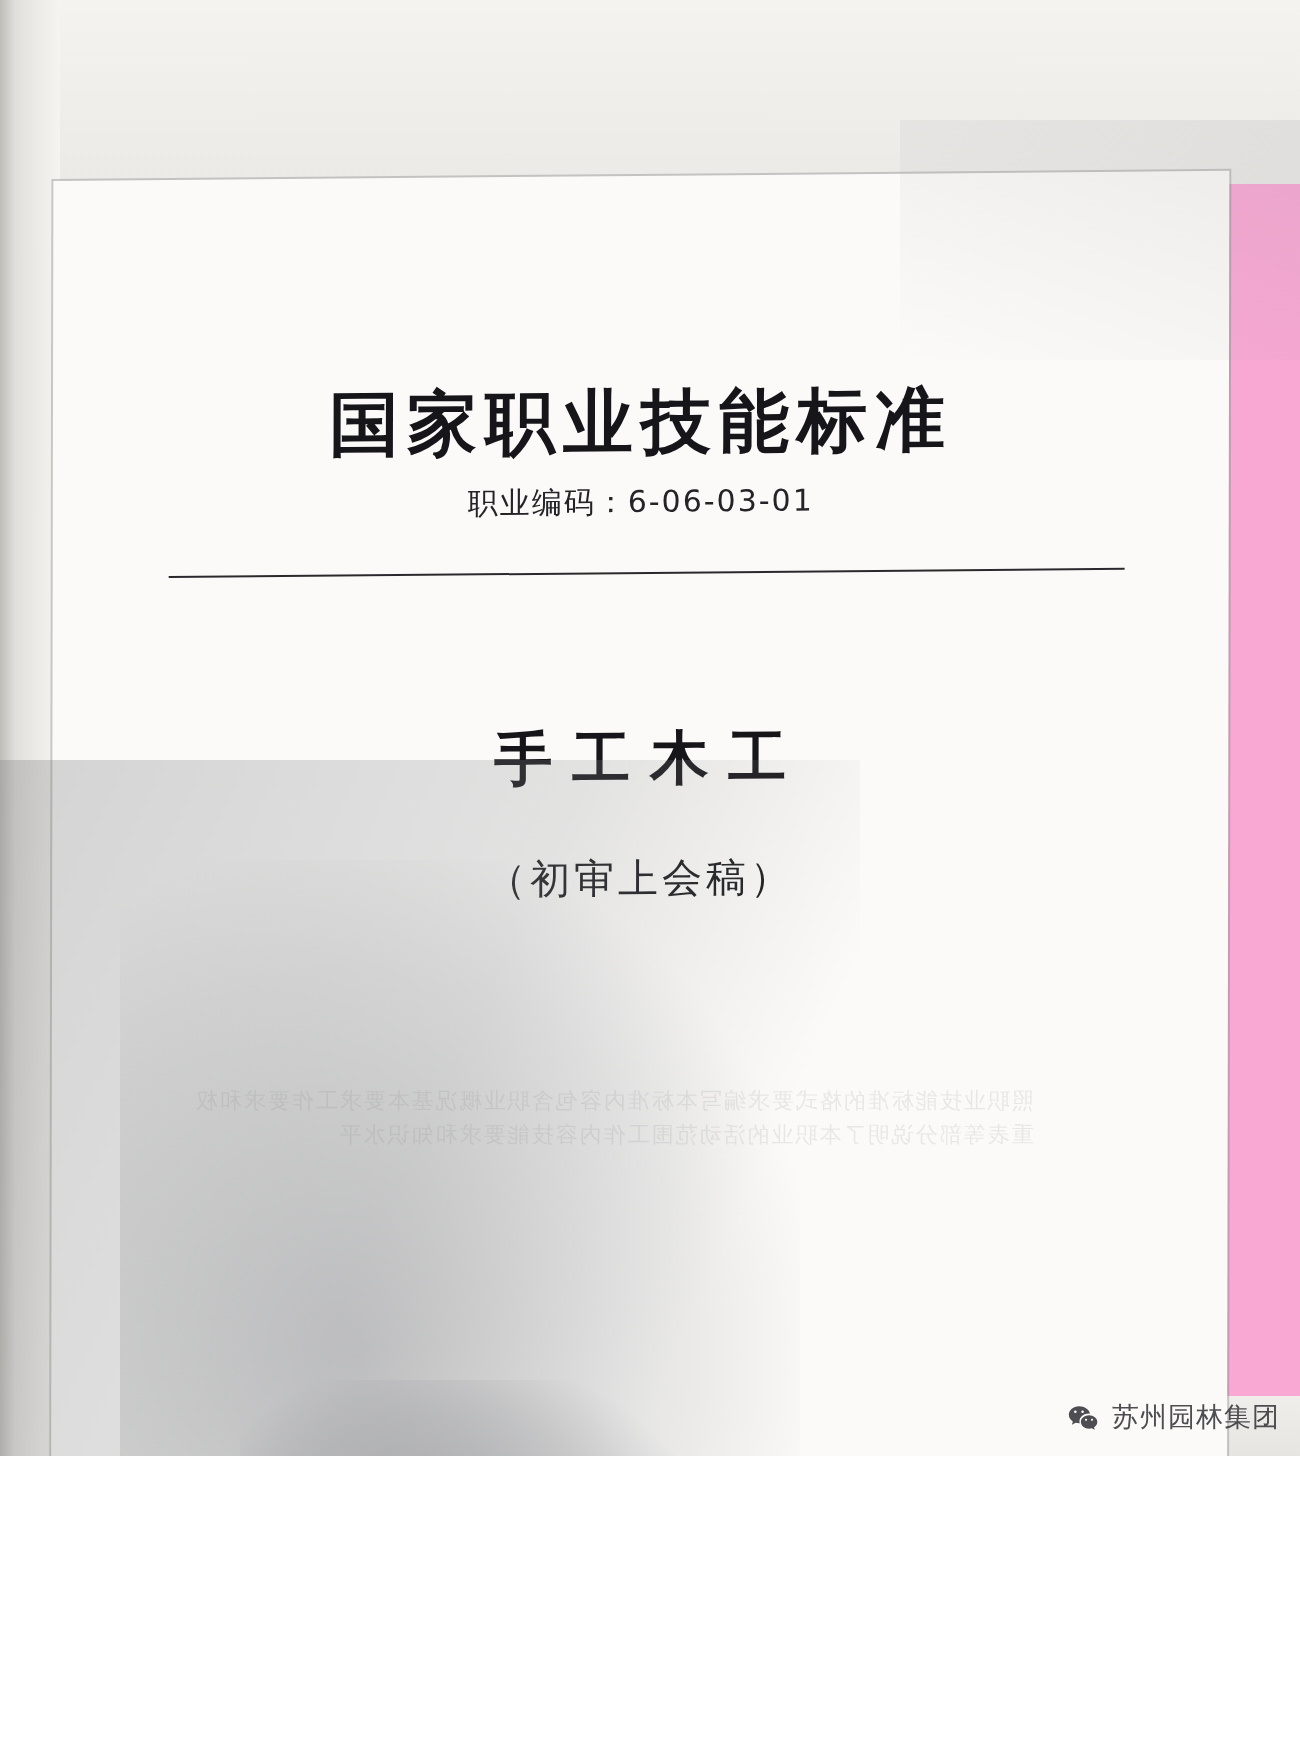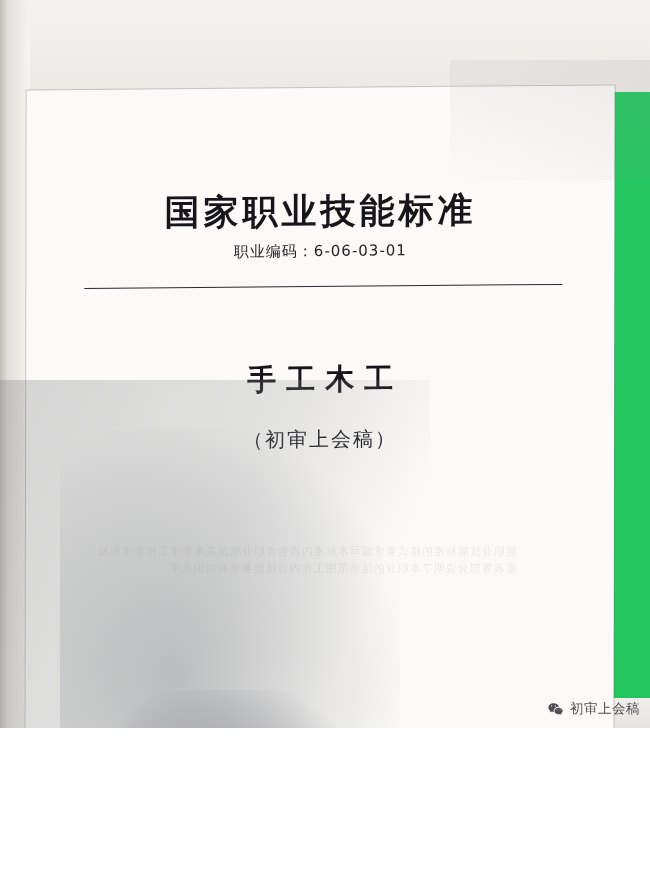--- a/index.html
+++ b/index.html
@@ -12,21 +12,21 @@
     height: 872px;
     overflow: hidden;
     font-family: "Liberation Sans", sans-serif;
   }
 
   
   #photo {
     position: relative;
     width: 650px;
     height: 728px;
-    background: #22c55e;
+    background: #f9a8d4;
     overflow: hidden;
   }
 
   
   #page {
     position: absolute;
     left: 26px;
     top: 88px;
     width: 588px;
     height: 780px;
@@ -247,16 +247,16 @@
   <div class="shadow-soft" id="shadow-top-right"></div>
   <div class="shadow-soft" id="shadow-a"></div>
   <div class="shadow-soft" id="shadow-b"></div>
   <div class="shadow-soft" id="shadow-c"></div>
 
   <div id="watermark">
     <svg id="wechat-icon" viewBox="0 0 24 24">
       <path fill="#3f3f44" d="M9.2 3C5.2 3 2 5.7 2 9c0 1.9 1.1 3.6 2.8 4.7L4.2 16l2.6-1.3c.8.2 1.6.3 2.4.3h.5c-.1-.4-.2-.8-.2-1.2 0-3.1 3-5.6 6.7-5.6.3 0 .5 0 .8.1C16.4 5.3 13.2 3 9.2 3zm-2.6 3c.5 0 .9.4.9.9s-.4.9-.9.9-.9-.4-.9-.9.4-.9.9-.9zm5.1 0c.5 0 .9.4.9.9s-.4.9-.9.9-.9-.4-.9-.9.4-.9.9-.9z"></path>
       <path fill="#3f3f44" d="M16.3 9.4c-3.2 0-5.8 2.1-5.8 4.7 0 2.6 2.6 4.7 5.8 4.7.7 0 1.3-.1 1.9-.3l2.1 1.1-.5-1.8c1.4-.9 2.3-2.2 2.3-3.7 0-2.6-2.6-4.7-5.8-4.7zm-2.1 2.5c.4 0 .7.3.7.7s-.3.7-.7.7-.8-.3-.8-.7.4-.7.8-.7zm4.2 0c.4 0 .7.3.7.7s-.3.7-.7.7-.8-.3-.8-.7.4-.7.8-.7z"></path>
     </svg>
-    <span>初审上会稿</span>
+    <span>苏州园林集团</span>
   </div>
 
 </div>
 
 </body></html>

